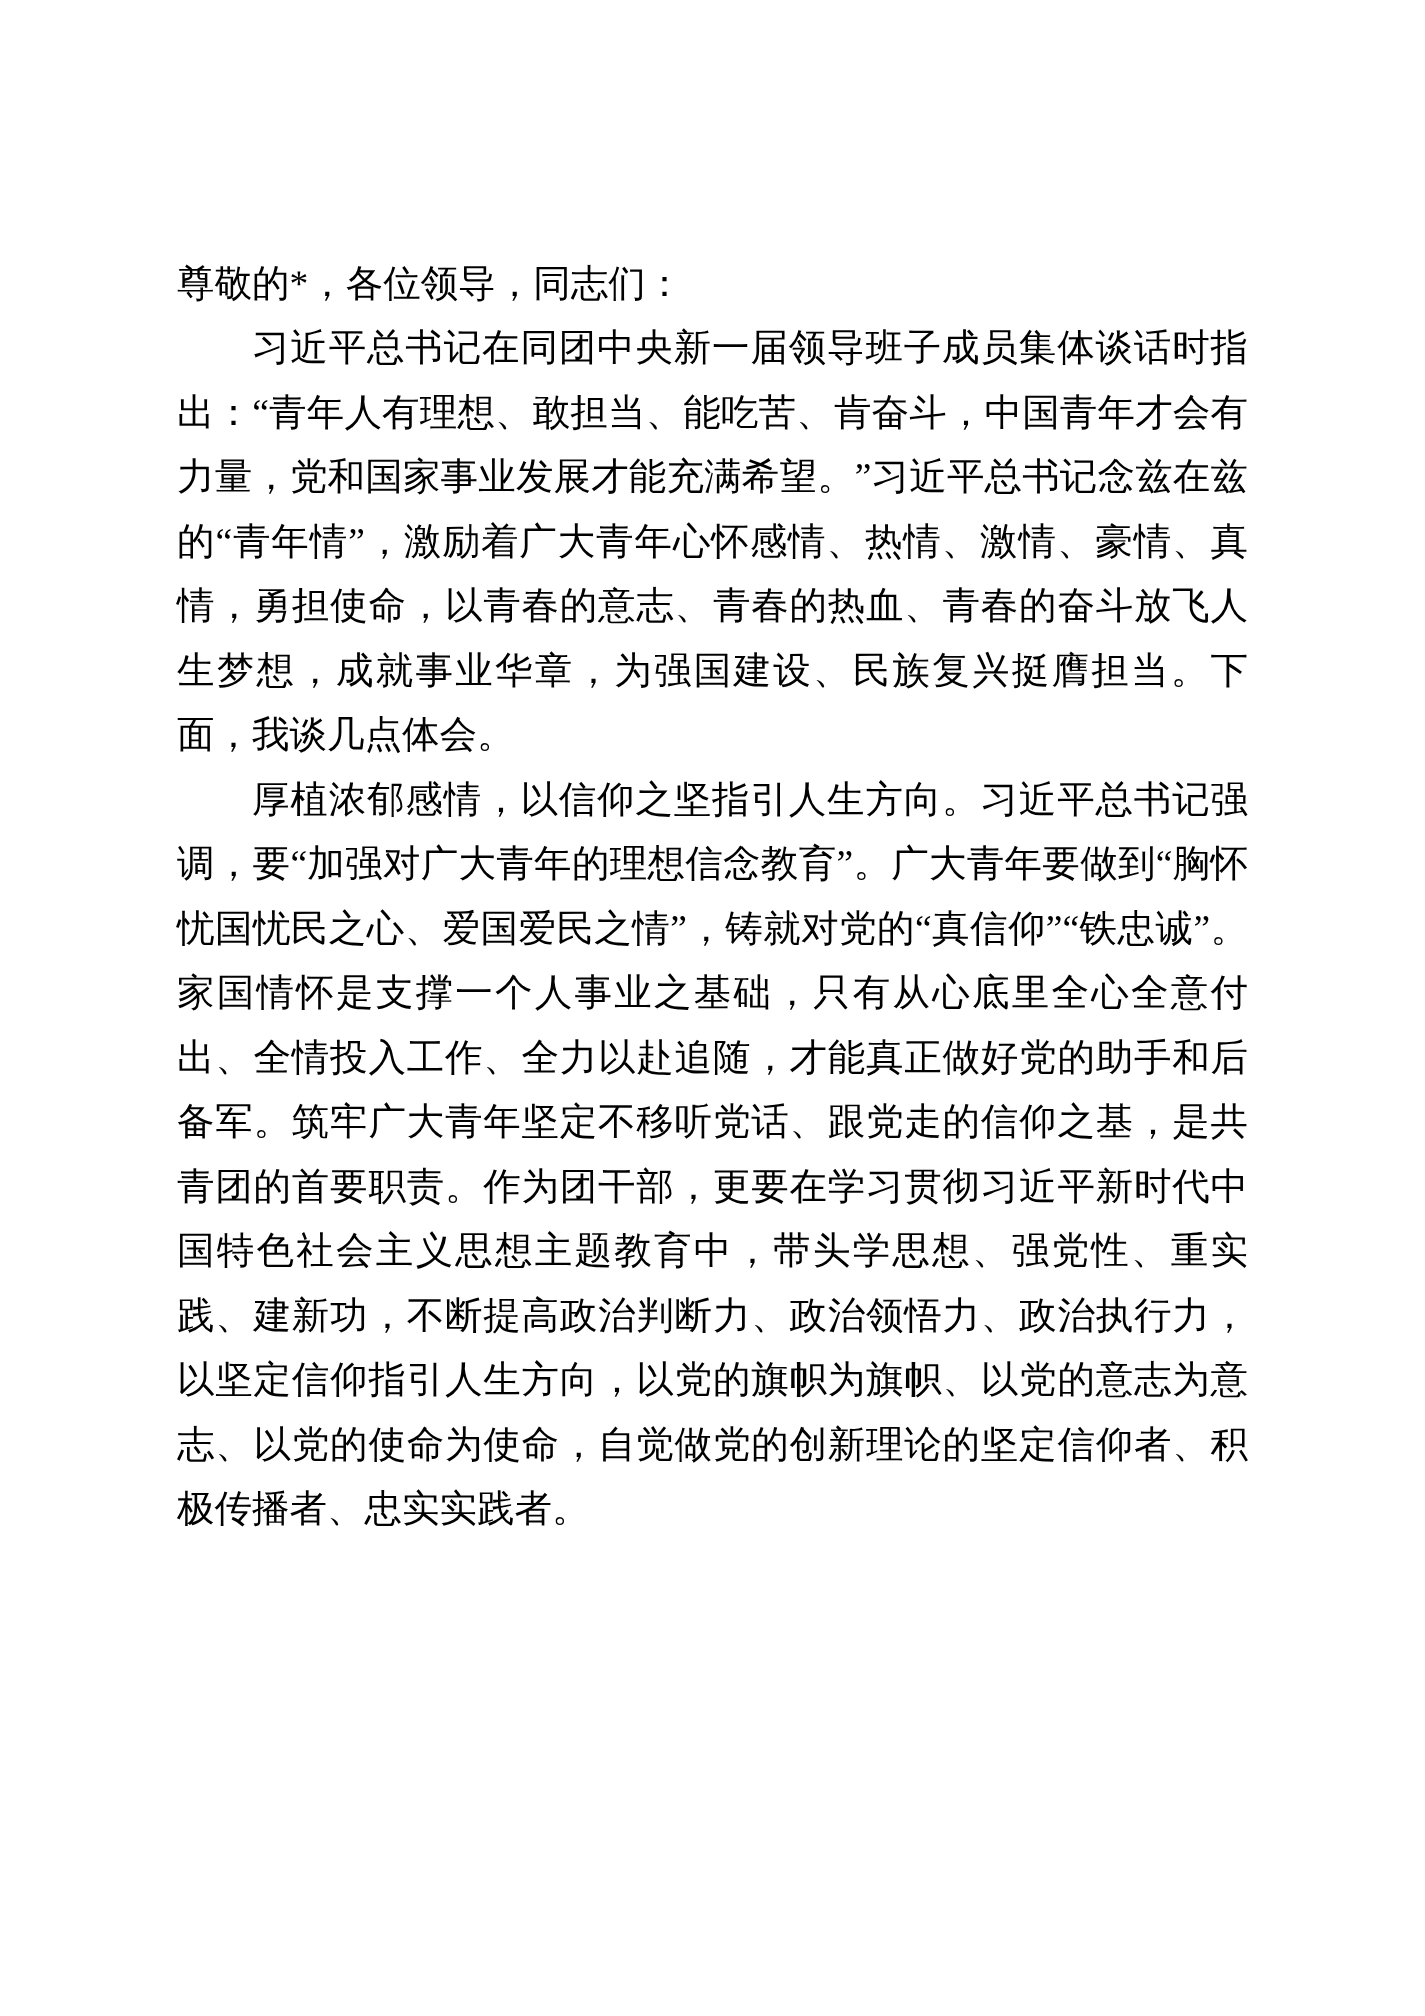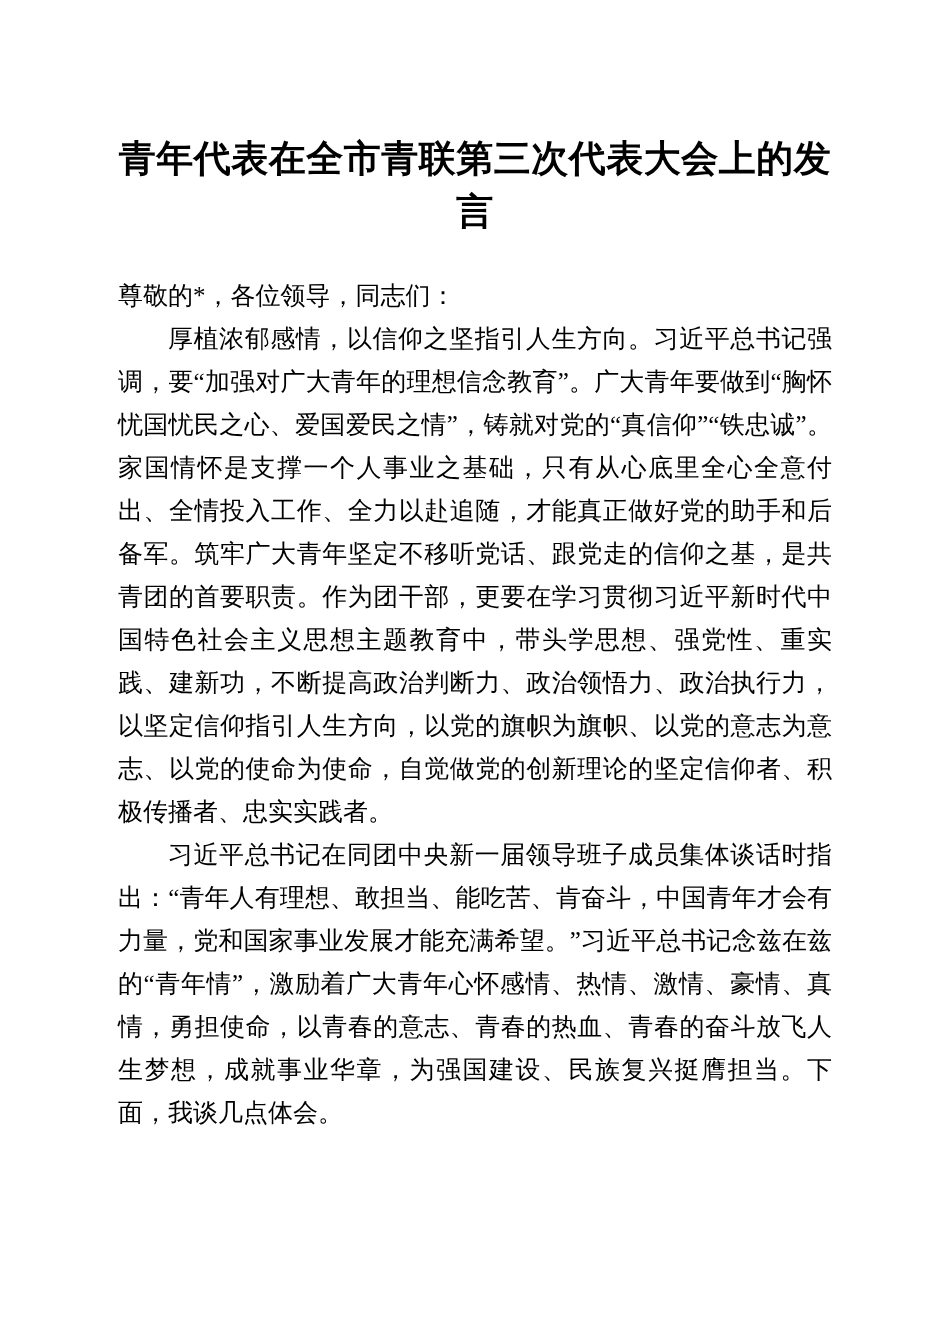--- a/index.html
+++ b/index.html
@@ -39,21 +39,20 @@
   .para {
     margin: 0;
     text-indent: 2em;
   }
 </style>
 </head>
 <body>
 
 <div class="page">
   <h1 class="doc-title">
-    <span class="title-line">青年代表在全市青联第三次代表大会上的发言</span>
   </h1>
 
   <div class="doc-body">
     <p class="salutation">尊敬的*，各位领导，同志们：</p>
+    <p class="para">习近平总书记在同团中央新一届领导班子成员集体谈话时指出：“青年人有理想、敢担当、能吃苦、肯奋斗，中国青年才会有力量，党和国家事业发展才能充满希望。”习近平总书记念兹在兹的“青年情”，激励着广大青年心怀感情、热情、激情、豪情、真情，勇担使命，以青春的意志、青春的热血、青春的奋斗放飞人生梦想，成就事业华章，为强国建设、民族复兴挺膺担当。下面，我谈几点体会。</p>
     <p class="para">厚植浓郁感情，以信仰之坚指引人生方向。习近平总书记强调，要“加强对广大青年的理想信念教育”。广大青年要做到“胸怀忧国忧民之心、爱国爱民之情”，铸就对党的“真信仰”“铁忠诚”。家国情怀是支撑一个人事业之基础，只有从心底里全心全意付出、全情投入工作、全力以赴追随，才能真正做好党的助手和后备军。筑牢广大青年坚定不移听党话、跟党走的信仰之基，是共青团的首要职责。作为团干部，更要在学习贯彻习近平新时代中国特色社会主义思想主题教育中，带头学思想、强党性、重实践、建新功，不断提高政治判断力、政治领悟力、政治执行力，以坚定信仰指引人生方向，以党的旗帜为旗帜、以党的意志为意志、以党的使命为使命，自觉做党的创新理论的坚定信仰者、积极传播者、忠实实践者。</p>
-    <p class="para">习近平总书记在同团中央新一届领导班子成员集体谈话时指出：“青年人有理想、敢担当、能吃苦、肯奋斗，中国青年才会有力量，党和国家事业发展才能充满希望。”习近平总书记念兹在兹的“青年情”，激励着广大青年心怀感情、热情、激情、豪情、真情，勇担使命，以青春的意志、青春的热血、青春的奋斗放飞人生梦想，成就事业华章，为强国建设、民族复兴挺膺担当。下面，我谈几点体会。</p>
   </div>
 </div>
 
 </body></html>

